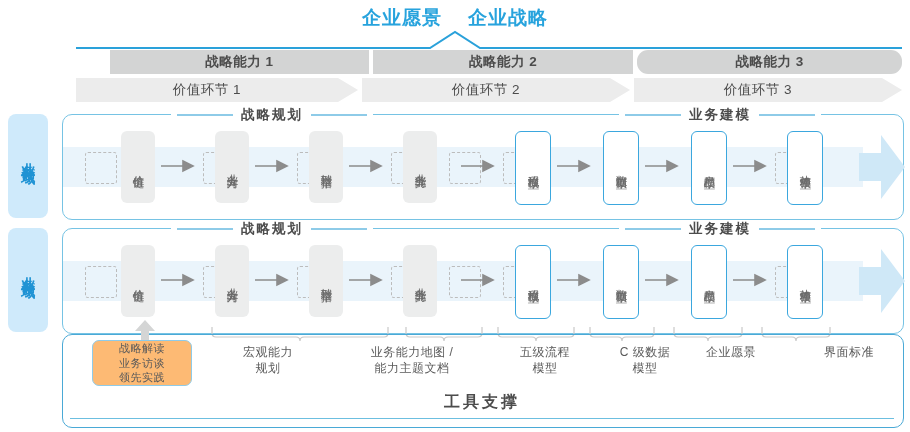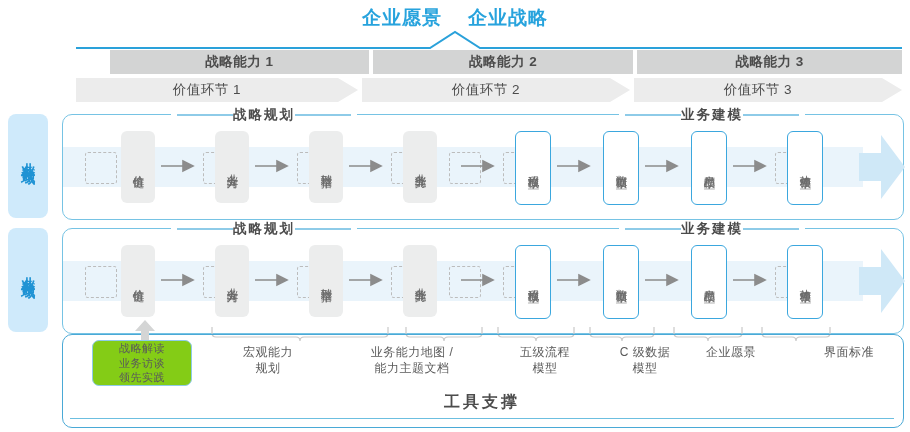--- a/index.html
+++ b/index.html
@@ -30,21 +30,21 @@
     display:flex;gap:4px;
   }
   .cap-cell{
     background:#d3d4d4;color:#4c4c4c;
     font-size:13.5px;font-weight:bold;
     display:flex;align-items:center;justify-content:center;
     letter-spacing:.5px;
   }
   .cap-cell.c1{width:270px;margin-left:34px;}
   .cap-cell.c2{width:272px;}
-  .cap-cell.c3{width:276px;}
+  .cap-cell.c3{width:276px;border-radius:11px;}
 
   
   .val-band{position:absolute;left:76px;top:78px;width:826px;height:24px;}
   .val-band svg{display:block;}
   .val-label{
     position:absolute;top:0;height:24px;
     display:flex;align-items:center;justify-content:center;
     font-size:13.5px;color:#4c4c4c;letter-spacing:.5px;white-space:nowrap;
   }
 
@@ -70,21 +70,21 @@
   }
   #row1{top:114px;height:104px;}
   #row2{top:228px;height:104px;}
 
   
   .flow-band{position:absolute;left:0;top:24px;height:56px;width:840px;}
 
   
   .sec-head{
     position:absolute;top:-9px;height:18px;
-    display:flex;align-items:center;
+    display:flex;align-items:center;gap:8px;
     background:#ffffff;padding:0 6px;
   }
   .sec-head .rule{width:56px;height:1.5px;background:#8ecbe8;}
   .sec-head .txt{
     font-size:13.5px;font-weight:bold;color:#4c4c4c;
     letter-spacing:2px;white-space:nowrap;
   }
   #r1h1,#r2h1{left:108px;}
   #r1h2,#r2h2{left:556px;}
 
@@ -107,21 +107,21 @@
 
   
   .sarrow{position:absolute;top:44px;width:36px;height:14px;}
 
   
   .bigarrow{position:absolute;right:-2px;top:18px;width:46px;height:68px;}
 
   
   .tool-box{
     position:absolute;left:92px;top:340px;width:98px;height:44px;
-    border:1.2px solid #8fcbe8;border-radius:7px;background:#84cc16;
+    border:1.2px solid #8fcbe8;border-radius:7px;background:#fdba74;
     display:flex;flex-direction:column;align-items:center;justify-content:center;
     font-size:11px;line-height:1.32;color:#5a5a5a;letter-spacing:.5px;
   }
   .up-arrow{position:absolute;left:134px;top:320px;width:22px;height:22px;}
 
   .tool-lbl{
     position:absolute;top:344px;
     text-align:center;font-size:12px;line-height:1.35;
     color:#5a5a5a;letter-spacing:.5px;white-space:nowrap;
   }

